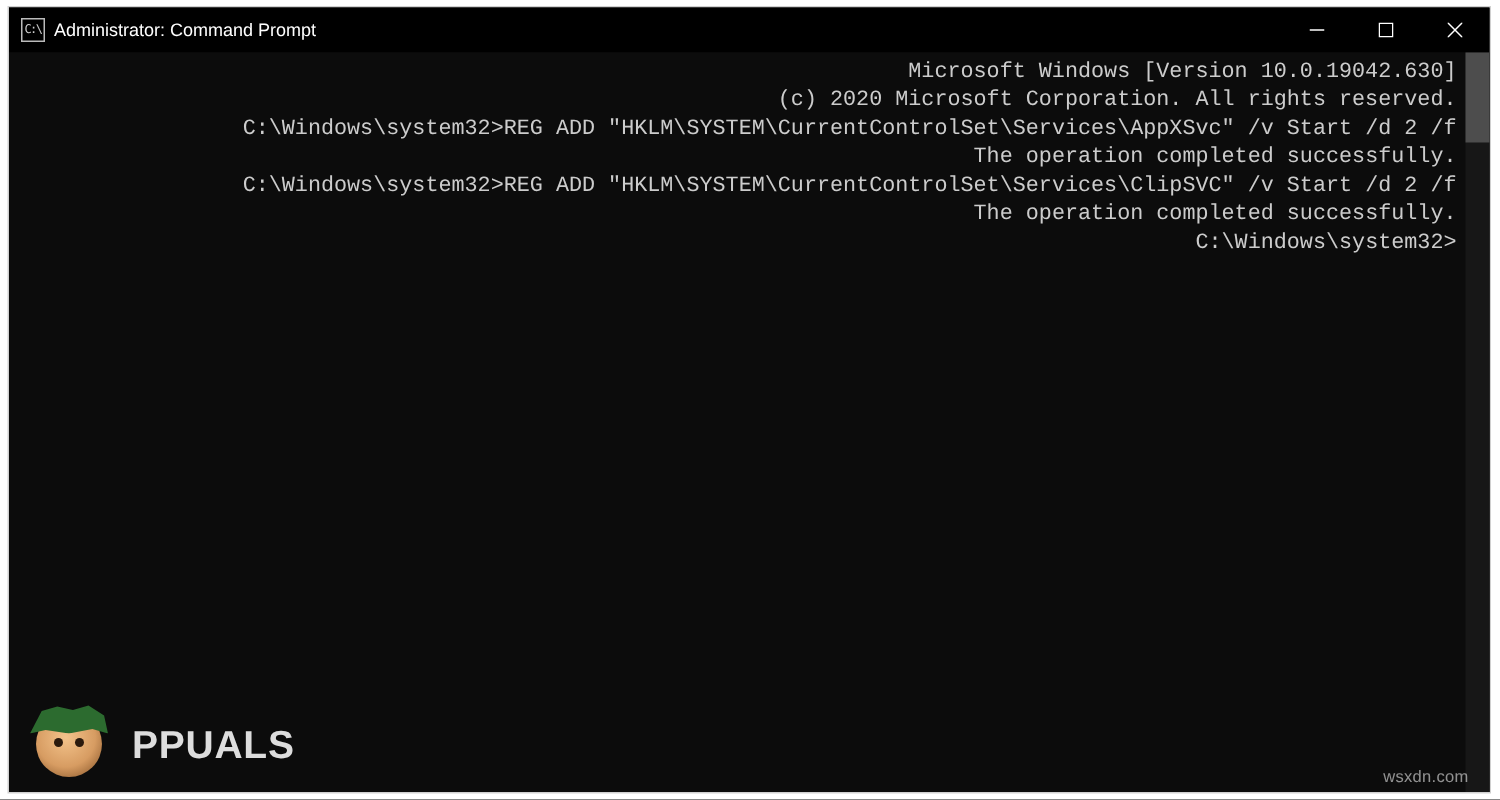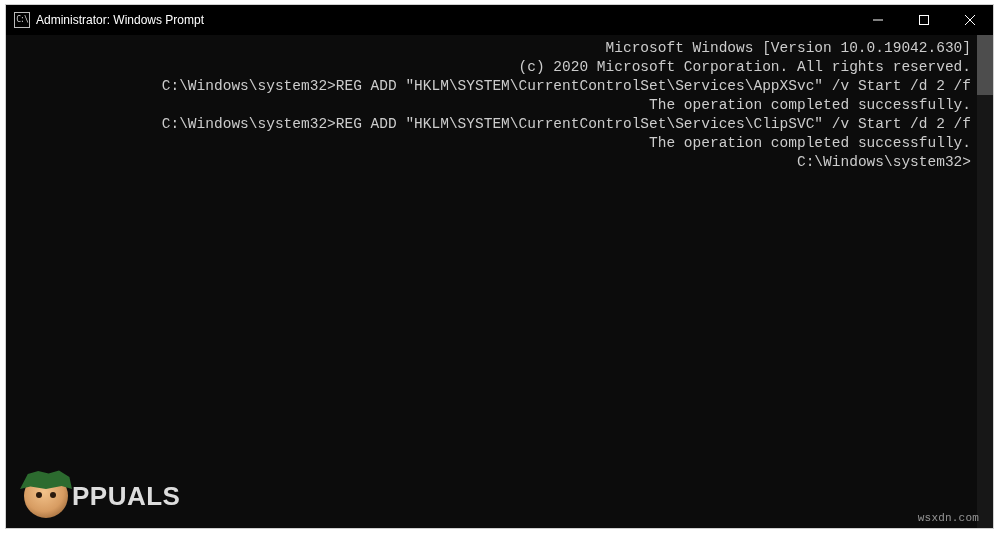--- a/index.html
+++ b/index.html
@@ -109,21 +109,21 @@
       width: 100%;
       height: 60px;
       background: #4d4d4d;
     }
     .watermark-logo {
       position: absolute;
       left: 18px;
       bottom: 10px;
       display: flex;
       align-items: center;
-      gap: 4px;
+      gap: 20px;
       pointer-events: none;
     }
     .watermark-logo .head {
       width: 44px;
       height: 44px;
       border-radius: 50%;
       background: radial-gradient(circle at 45% 40%, #f3c38b 0%, #d79c62 55%, #7a4a20 100%);
       position: relative;
     }
     .watermark-logo .head::before {
@@ -151,34 +151,34 @@
       font-family: "Arial Black", Arial, sans-serif;
       font-weight: 900;
       font-size: 26px;
       color: #dddddd;
       letter-spacing: 0.5px;
     }
     .watermark-url {
       position: absolute;
       right: 14px;
       bottom: 4px;
-      font-family: Liberation Mono, monospace;
+      font-family: Liberation Sans, sans-serif;
       font-size: 11px;
       color: rgba(255,255,255,0.55);
       letter-spacing: 0.2px;
       pointer-events: none;
     }
   </style>
 </head>
 <body>
 
 <div class="window">
   <div class="titlebar">
     <div class="title-icon">C:\</div>
-    <div class="title-text">Administrator: Windows Prompt</div>
+    <div class="title-text">Administrator: Command Prompt</div>
     <div class="title-spacer"></div>
     <div class="win-controls">
       <div class="win-btn">
         <svg viewBox="0 0 10 10">
             <line x1="0" y1="5" x2="10" y2="5"></line>
           </svg>
       </div>
       <div class="win-btn">
         <svg viewBox="0 0 10 10">
             <rect x="0.5" y="0.5" width="9" height="9"></rect>

